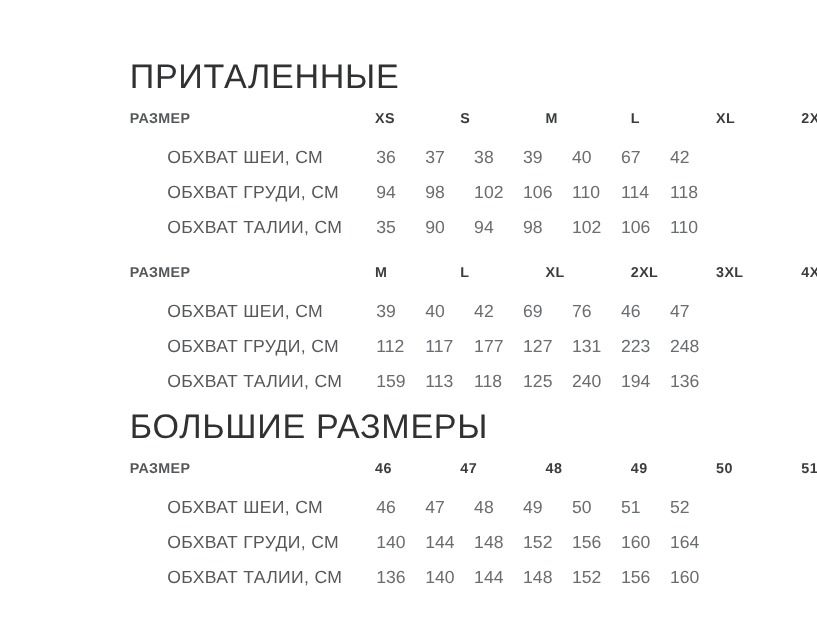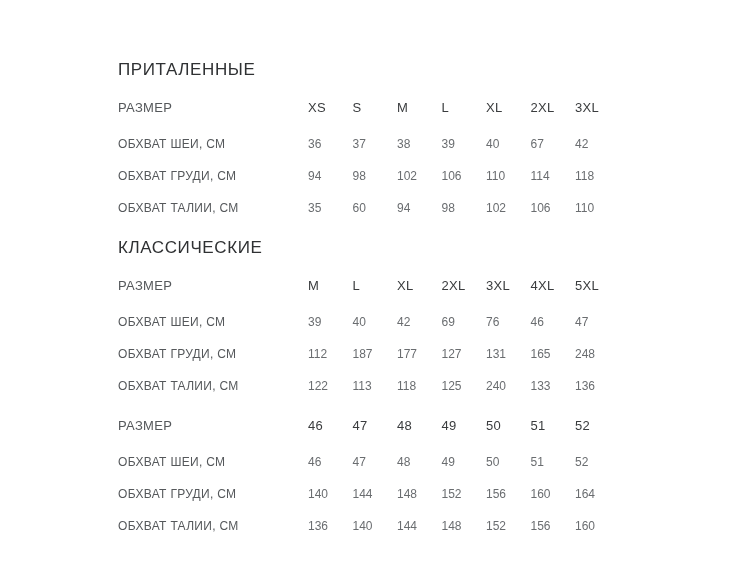--- a/index.html
+++ b/index.html
@@ -16,43 +16,45 @@
   .page {
     box-sizing: border-box;
     padding: 56px 0 0 118px;
     width: 743px;
   }
   .section {
     margin: 0 0 10px 0;
   }
   .title {
     margin: 0 0 10px 0;
-    font-size: 17px;
+    font-size: 31px;
     font-weight: 400;
     line-height: 28px;
     letter-spacing: 0.6px;
     color: #2f3133;
   }
   .row {
     display: grid;
     grid-template-columns: 190px repeat(7, 44.5px);
     align-items: center;
   }
   .header-row {
     height: 26px;
     margin-bottom: 8px;
     font-size: 13px;
-    font-weight: 400;
+    font-weight: 700;
     letter-spacing: 0.3px;
     color: #3a3c3e;
+    gap: 33px;
   }
   .data-row {
     height: 32px;
-    font-size: 12px;
+    font-size: 16px;
     color: #6a6d70;
+    margin-left: 34px;
   }
   .row-label {
     color: #55585b;
     letter-spacing: 0.3px;
   }
   .cell {
     text-align: left;
     white-space: nowrap;
   }
 </style>
@@ -89,31 +91,30 @@
           <div class="cell">98</div>
           <div class="cell">102</div>
           <div class="cell">106</div>
           <div class="cell">110</div>
           <div class="cell">114</div>
           <div class="cell">118</div>
         </div>
         <div class="row data-row">
           <div class="cell row-label">ОБХВАТ ТАЛИИ, СМ</div>
           <div class="cell">35</div>
-          <div class="cell">60</div>
+          <div class="cell">90</div>
           <div class="cell">94</div>
           <div class="cell">98</div>
           <div class="cell">102</div>
           <div class="cell">106</div>
           <div class="cell">110</div>
         </div>
       </div>
     </section>
     <section class="section">
-      <h2 class="title">КЛАССИЧЕСКИЕ</h2>
       <div class="row header-row">
         <div class="cell row-label">РАЗМЕР</div>
         <div class="cell">M</div>
         <div class="cell">L</div>
         <div class="cell">XL</div>
         <div class="cell">2XL</div>
         <div class="cell">3XL</div>
         <div class="cell">4XL</div>
         <div class="cell">5XL</div>
       </div>
@@ -124,40 +125,41 @@
           <div class="cell">40</div>
           <div class="cell">42</div>
           <div class="cell">69</div>
           <div class="cell">76</div>
           <div class="cell">46</div>
           <div class="cell">47</div>
         </div>
         <div class="row data-row">
           <div class="cell row-label">ОБХВАТ ГРУДИ, СМ</div>
           <div class="cell">112</div>
-          <div class="cell">187</div>
+          <div class="cell">117</div>
           <div class="cell">177</div>
           <div class="cell">127</div>
           <div class="cell">131</div>
-          <div class="cell">165</div>
+          <div class="cell">223</div>
           <div class="cell">248</div>
         </div>
         <div class="row data-row">
           <div class="cell row-label">ОБХВАТ ТАЛИИ, СМ</div>
-          <div class="cell">122</div>
+          <div class="cell">159</div>
           <div class="cell">113</div>
           <div class="cell">118</div>
           <div class="cell">125</div>
           <div class="cell">240</div>
-          <div class="cell">133</div>
+          <div class="cell">194</div>
           <div class="cell">136</div>
         </div>
       </div>
     </section>
     <section class="section">
+      <h2 class="title">БОЛЬШИЕ РАЗМЕРЫ</h2>
       <div class="row header-row">
         <div class="cell row-label">РАЗМЕР</div>
         <div class="cell">46</div>
         <div class="cell">47</div>
         <div class="cell">48</div>
         <div class="cell">49</div>
         <div class="cell">50</div>
         <div class="cell">51</div>
         <div class="cell">52</div>
       </div>

